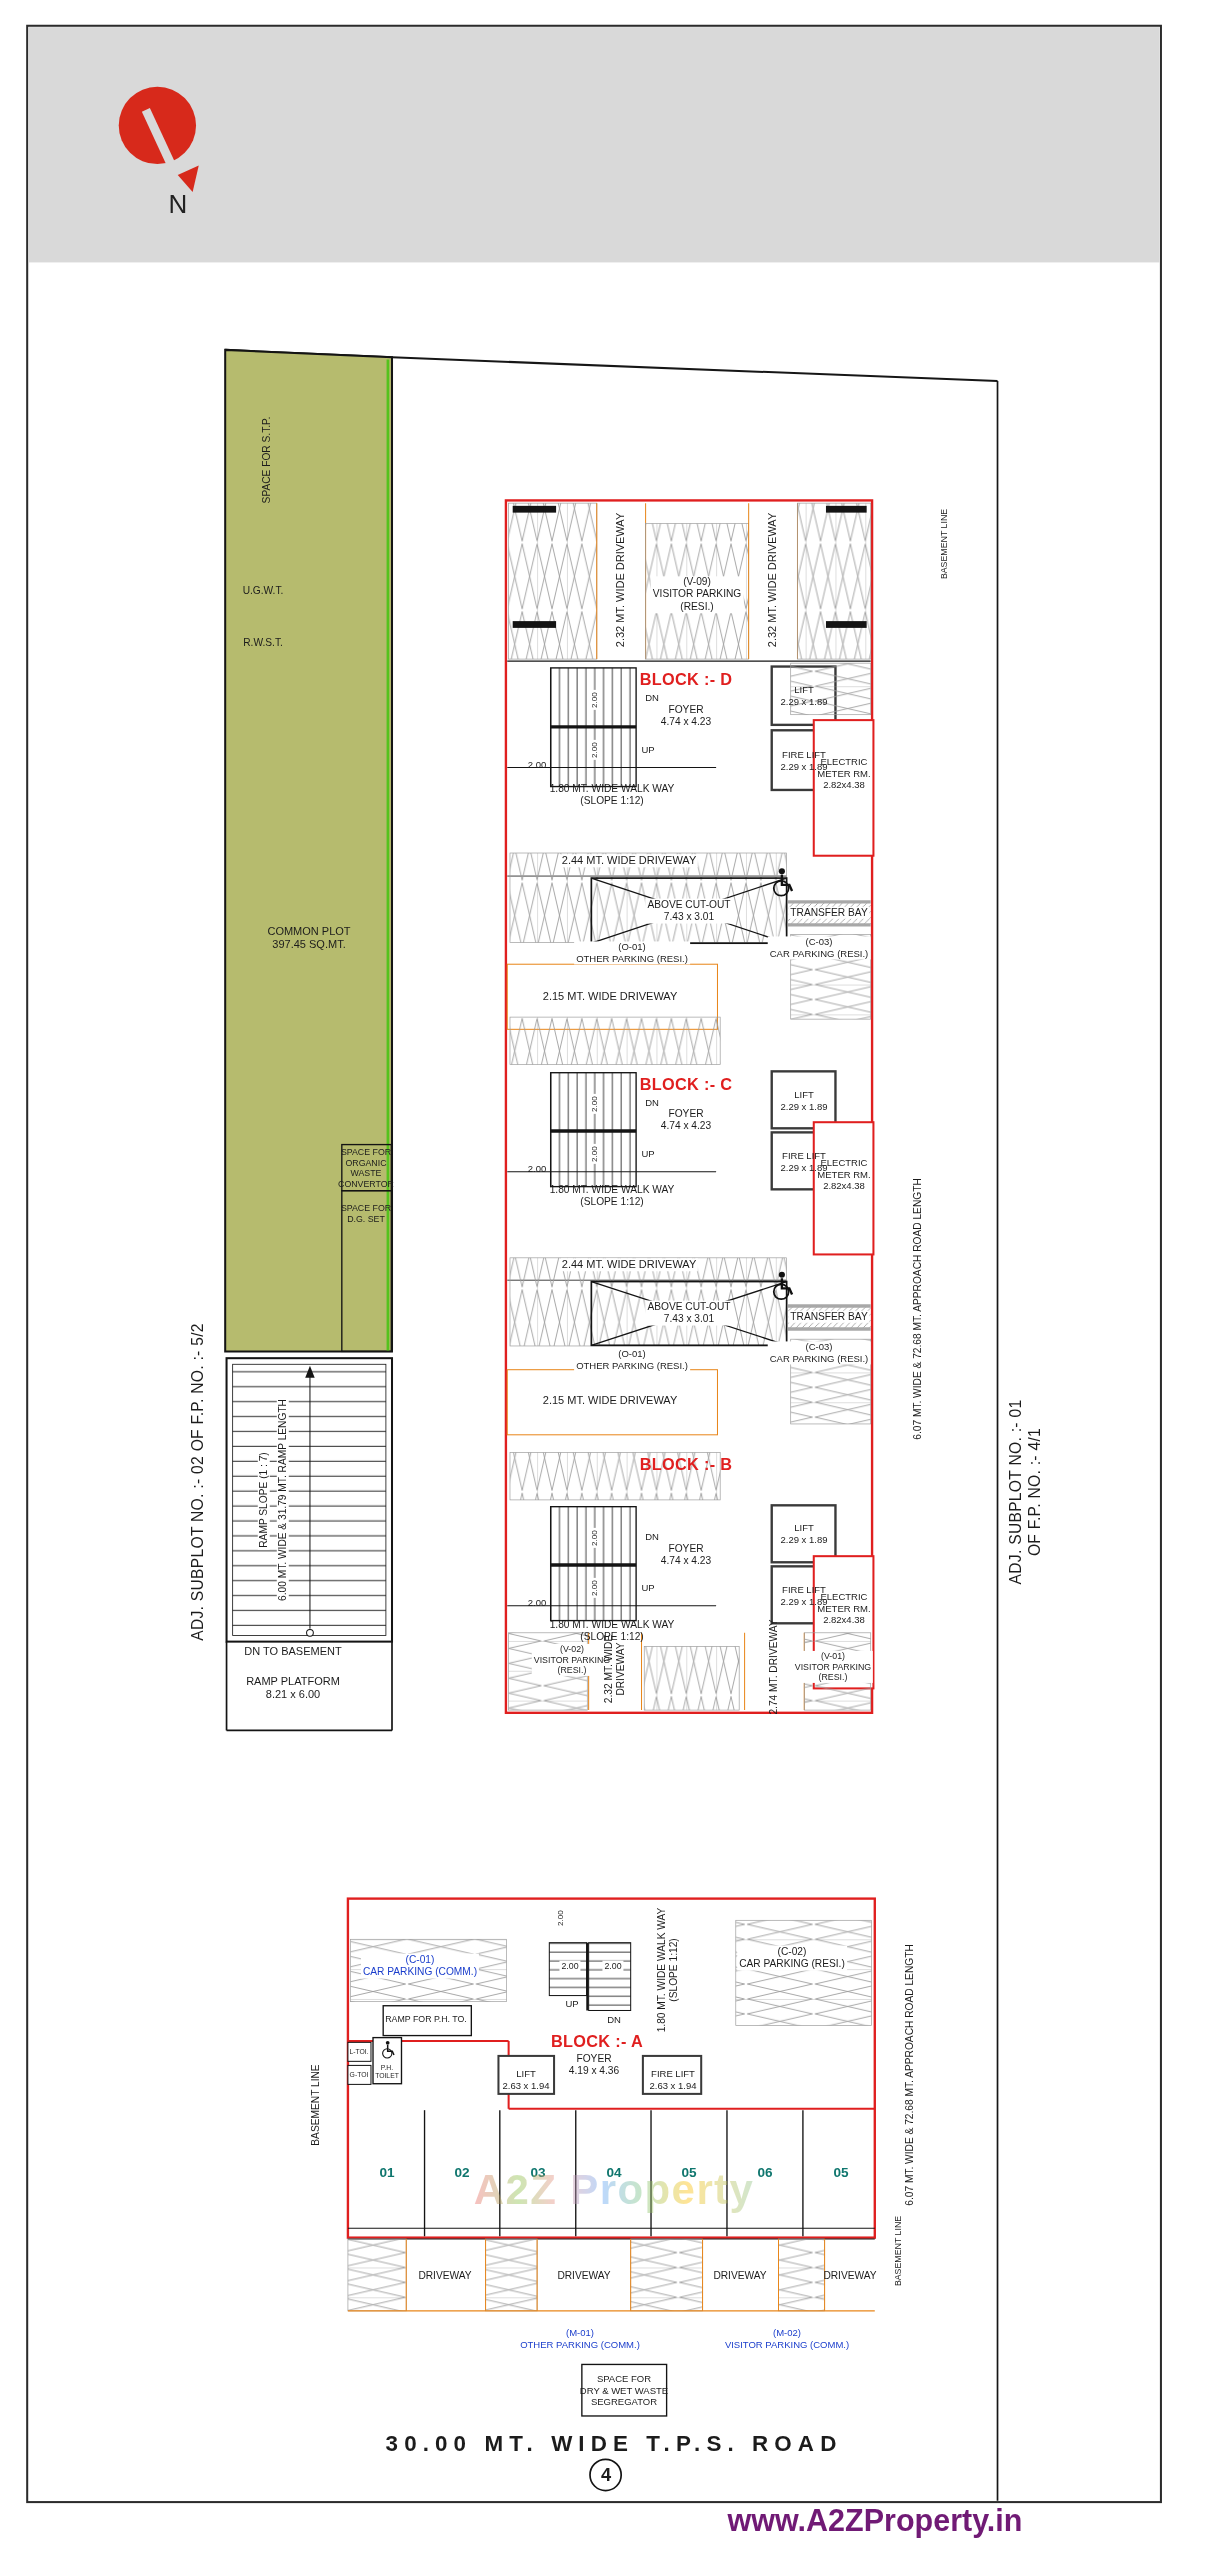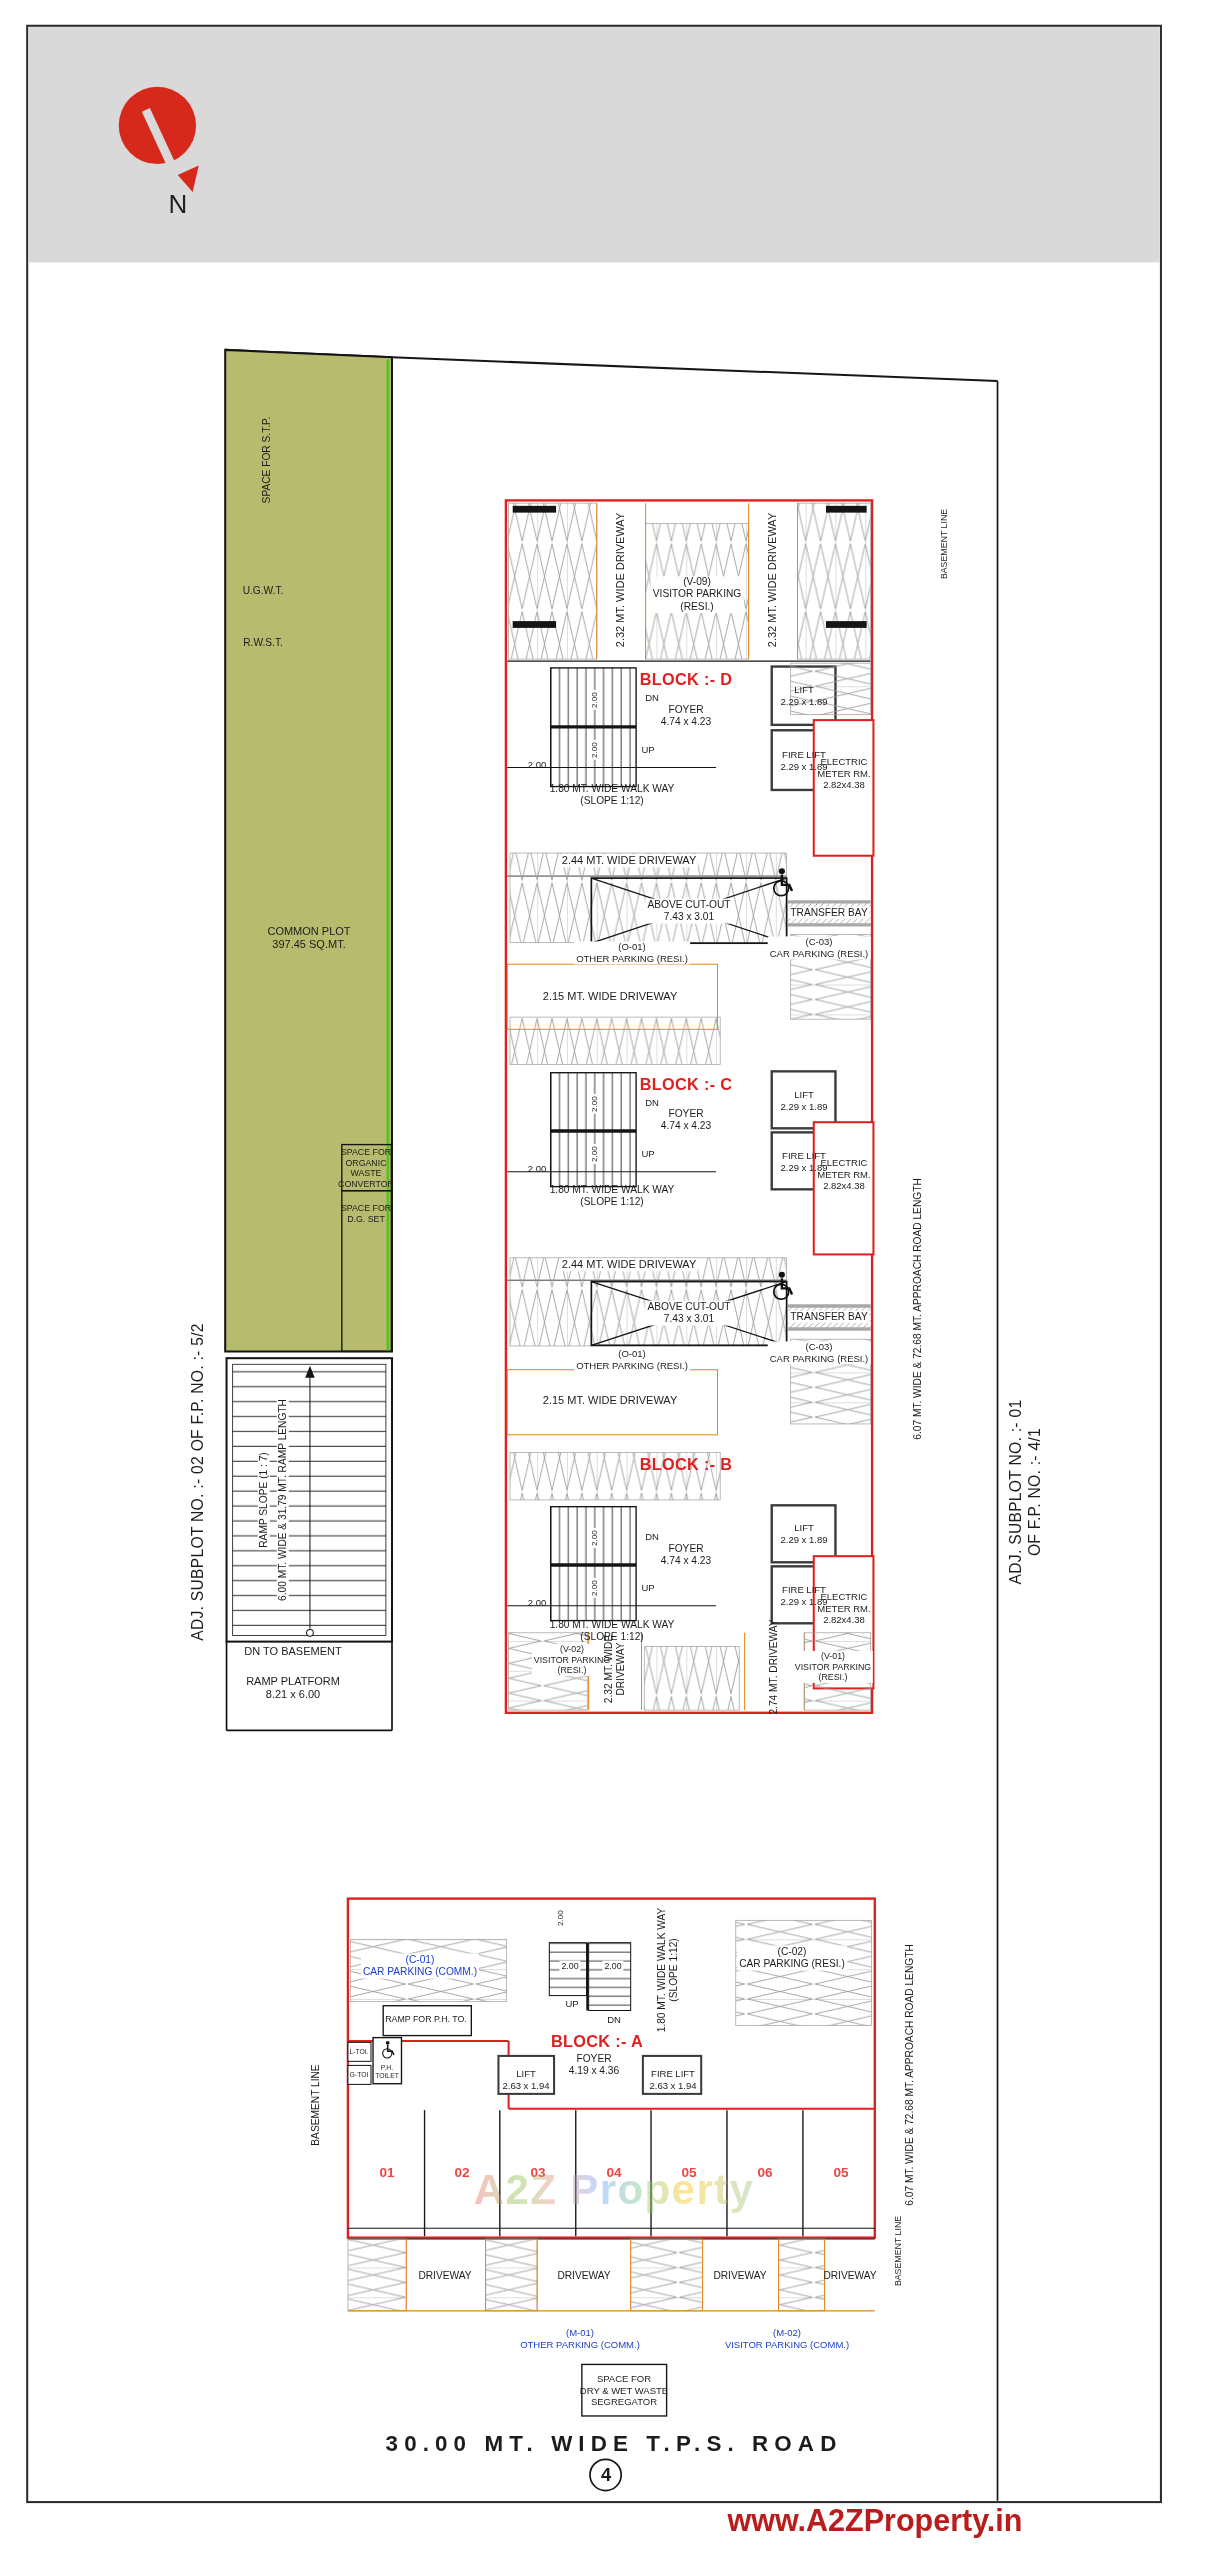--- a/index.html
+++ b/index.html
@@ -6,26 +6,26 @@
   #page{position:relative;width:1220px;height:2576px;font-family:"Liberation Sans",sans-serif;color:#1c1c1c;overflow:hidden;background:#fff}
   svg.plan{position:absolute;left:0;top:0;z-index:1}
   .lbl{position:absolute;z-index:3;white-space:pre-line;text-align:center;line-height:1.22;transform:translate(-50%,-50%);font-size:11px;color:#1c1c1c}
   .rot{transform:translate(-50%,-50%) rotate(-90deg)}
   .bgw{background:#fff;padding:0 2px}
   .blue{color:#1b3ecc}
   .block{font-weight:bold;font-size:16.3px;color:#e01f1f;letter-spacing:0.3px}
   .title{transform:none;text-align:left;font-size:29px;font-weight:bold;line-height:1.5;letter-spacing:0.3px;color:#232323}
   .north-n{font-size:26px;color:#222}
   .adj{font-size:15.6px;letter-spacing:0.3px}
-  .shop{font-size:13.6px;font-weight:bold;color:#ef4444}
+  .shop{font-size:13.6px;font-weight:bold;color:#0f766e}
   .road{font-size:22.4px;font-weight:bold;letter-spacing:6.1px}
   .sheet{font-size:18.3px;font-weight:bold}
   .s15{font-size:10.2px}.s14{font-size:9.5px}.s13{font-size:8.8px}.s12{font-size:8.1px}.s10{font-size:6.8px}
   .wmplan{font-size:42px;font-weight:bold;opacity:.42;background:linear-gradient(90deg,#ef6a6a 0%,#8bc34a 16%,#ef8a8a 30%,#64a5f6 46%,#7cc47c 60%,#ffc107 76%,#90c490 100%);-webkit-background-clip:text;background-clip:text;color:transparent;letter-spacing:1.4px;white-space:nowrap}
-  .wmsite{font-size:30.5px;color:#b91c1c;font-weight:bold;white-space:nowrap}
+  .wmsite{font-size:30.5px;color:#701a75;font-weight:bold;white-space:nowrap}
 </style>
 </head>
 <body>
 
 <div id="page">
 
 <svg class="plan" width="1220" height="2576" viewBox="0 0 1799 3799">
   <defs>
     <pattern id="hx" width="44" height="100" patternUnits="userSpaceOnUse">
       <path d="M0 2 L22 98 L44 2 M0 98 L22 2 L44 98" stroke="#9b9b9b" fill="none" stroke-width="1.3"></path>

